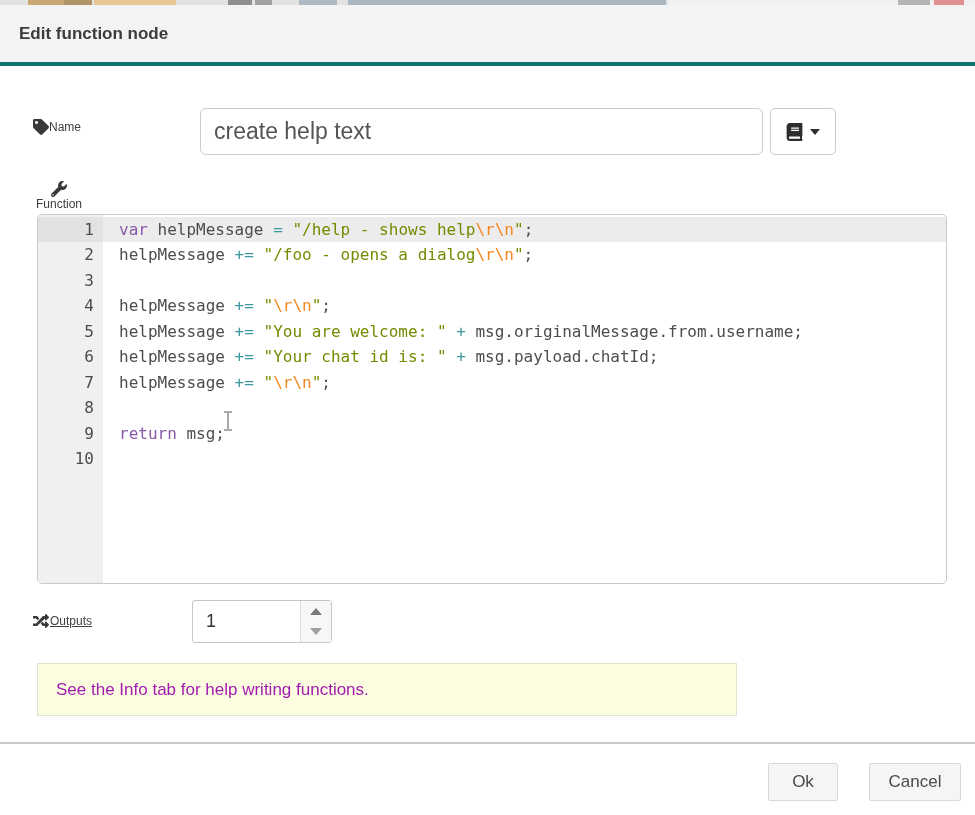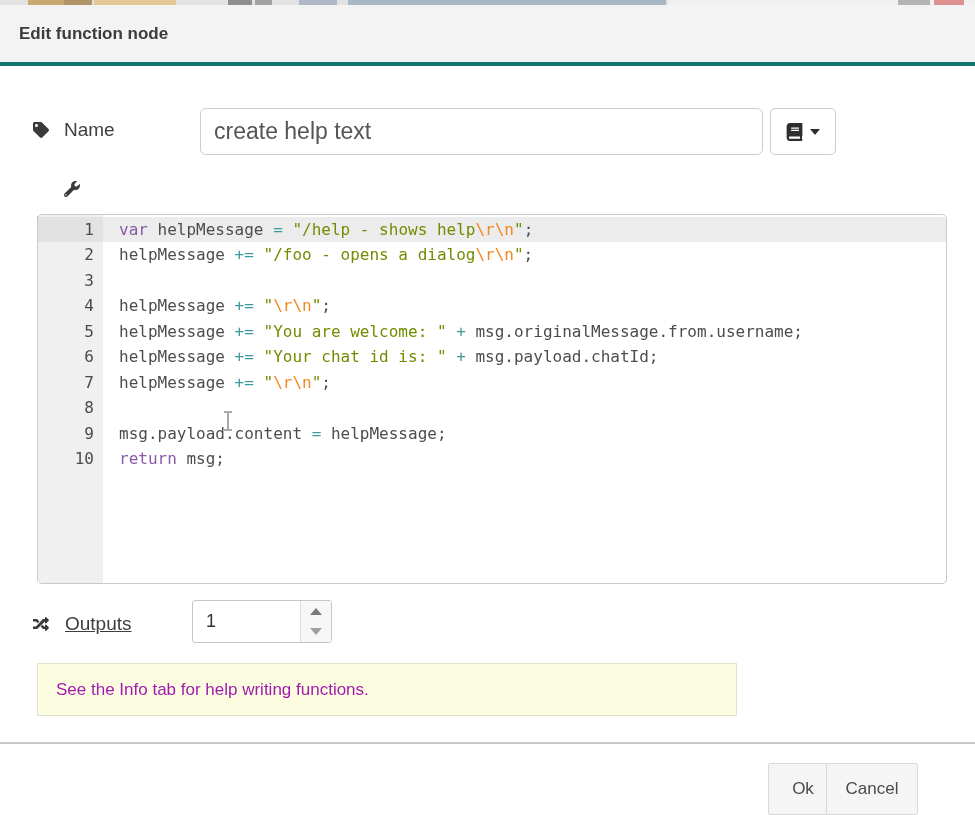--- a/index.html
+++ b/index.html
@@ -22,22 +22,22 @@
   #backdrop-strip .seg{position:absolute;top:0;height:5px;}
 
   
   #dialog{position:absolute;left:0;top:5px;width:975px;height:810px;background:#fff;}
 
   #dialog-header{position:absolute;left:0;top:0;width:100%;height:61px;
     background:var(--header-bg);border-bottom:4px solid #0f766e;
     display:flex;align-items:center;padding-left:19px;}
   #dialog-title{font-size:17px;font-weight:bold;color:#3b3b3b;}
 
-  .row-label{position:absolute;display:flex;align-items:center;gap:15px;
-    font-size:19px;color:#3e3e3e;}
+  .row-label{position:absolute;display:flex;align-items:center;gap:0;
+    font-size:12px;color:#3e3e3e;}
   .row-label svg{flex:0 0 auto;}
 
   #name-label{left:33px;top:114px;}
   #function-label{left:36px;top:176px;flex-direction:column;}
   #outputs-label{left:32px;top:608px;text-decoration:underline;}
 
   #name-input{position:absolute;left:200px;top:103px;width:563px;height:47px;
     border:1px solid #ccc;border-radius:6px;padding:0 13px;font-size:23px;color:#555;
     font-family:"Liberation Sans",sans-serif;background:#fff;outline:none;}
 
@@ -83,25 +83,25 @@
   #spin-down-arrow{width:0;height:0;border-left:6px solid transparent;
     border-right:6px solid transparent;border-top:7px solid #a0a0a0;}
 
   
   #info-box{position:absolute;left:37px;top:658px;width:700px;height:53px;
     background:var(--info-bg);border:1px solid #e3e3cd;
     display:flex;align-items:center;padding-left:18px;font-size:17px;color:#a21caf;}
 
   
   #footer-divider{position:absolute;left:0;top:737px;width:100%;height:2px;background:#c9c9c9;}
-  .footer-button{position:absolute;top:758px;height:52px;background:#f5f5f5;
+  .footer-button{position:absolute;top:758px;height:38px;background:#f5f5f5;
     border:1px solid #d9d9d9;border-radius:2px;font-size:17px;color:#4a4a4a;
     font-family:"Liberation Sans",sans-serif;display:flex;align-items:center;justify-content:center;cursor:pointer;}
   #ok-button{left:768px;width:70px;}
-  #cancel-button{left:826px;width:92px;text-align:right;}
+  #cancel-button{left:869px;width:92px;text-align:right;}
 </style>
 </head>
 <body>
 
 <div id="backdrop-strip" style="background: rgb(226, 226, 226);">
     <div class="seg" style="left: 28px; width: 36px; background: rgb(202, 168, 115);"></div>
     <div class="seg" style="left: 64px; width: 28px; background: rgb(176, 148, 104);"></div>
     <div class="seg" style="left: 94px; width: 82px; background: rgb(228, 199, 149);"></div>
     <div class="seg" style="left: 228px; width: 24px; background: rgb(142, 142, 142);"></div>
     <div class="seg" style="left: 255px; width: 17px; background: rgb(162, 162, 162);"></div>
@@ -156,21 +156,20 @@
       </div>
     <div id="code-area">
         <div class="code-line active"><span class="tok-keyword">var</span><span class="tok-plain"> helpMessage </span><span class="tok-operator">=</span><span class="tok-plain"> </span><span class="tok-string">"/help - shows help</span><span class="tok-escape">\r\n</span><span class="tok-string">"</span><span class="tok-plain">;</span></div>
         <div class="code-line"><span class="tok-plain">helpMessage </span><span class="tok-operator">+=</span><span class="tok-plain"> </span><span class="tok-string">"/foo - opens a dialog</span><span class="tok-escape">\r\n</span><span class="tok-string">"</span><span class="tok-plain">;</span></div>
         <div class="code-line"></div>
         <div class="code-line"><span class="tok-plain">helpMessage </span><span class="tok-operator">+=</span><span class="tok-plain"> </span><span class="tok-string">"</span><span class="tok-escape">\r\n</span><span class="tok-string">"</span><span class="tok-plain">;</span></div>
         <div class="code-line"><span class="tok-plain">helpMessage </span><span class="tok-operator">+=</span><span class="tok-plain"> </span><span class="tok-string">"You are welcome: "</span><span class="tok-plain"> </span><span class="tok-operator">+</span><span class="tok-plain"> msg.originalMessage.from.username;</span></div>
         <div class="code-line"><span class="tok-plain">helpMessage </span><span class="tok-operator">+=</span><span class="tok-plain"> </span><span class="tok-string">"Your chat id is: "</span><span class="tok-plain"> </span><span class="tok-operator">+</span><span class="tok-plain"> msg.payload.chatId;</span></div>
         <div class="code-line"><span class="tok-plain">helpMessage </span><span class="tok-operator">+=</span><span class="tok-plain"> </span><span class="tok-string">"</span><span class="tok-escape">\r\n</span><span class="tok-string">"</span><span class="tok-plain">;</span></div>
         <div class="code-line"></div>
-        <div class="code-line"><span class="tok-plain">msg.payload.content </span><span class="tok-operator">=</span><span class="tok-plain"> helpMessage;</span></div>
         <div class="code-line"><span class="tok-keyword">return</span><span class="tok-plain"> msg;</span></div>
       </div>
   </div>
 
   <div id="ibeam"></div>
 
   <div class="row-label" id="outputs-label">
     <svg width="18" height="16" viewBox="0 0 512 512">
         <path fill="#3a3a3a" d="M504.971 359.029c9.373 9.373 9.373 24.569 0 33.941l-80 79.984c-15.01 15.01-40.971 4.49-40.971-16.971V416h-58.785a12.004 12.004 0 0 1-8.773-3.812l-70.556-75.596 53.333-57.143L352 336h32v-39.981c0-21.438 25.943-31.998 40.971-16.971l80 79.981zM12 176h84l52.781 56.551 53.333-57.143-70.556-75.596A11.999 11.999 0 0 0 122.785 96H12c-6.627 0-12 5.373-12 12v56c0 6.627 5.373 12 12 12zm372 0v39.984c0 21.46 25.961 31.98 40.971 16.971l80-79.984c9.373-9.373 9.373-24.569 0-33.941l-80-79.981C409.943 24.021 384 34.582 384 56.019V96h-58.785a12.004 12.004 0 0 0-8.773 3.812L96 336H12c-6.627 0-12 5.373-12 12v56c0 6.627 5.373 12 12 12h110.785c3.326 0 6.503-1.381 8.773-3.812L384 176z"></path>
       </svg>

